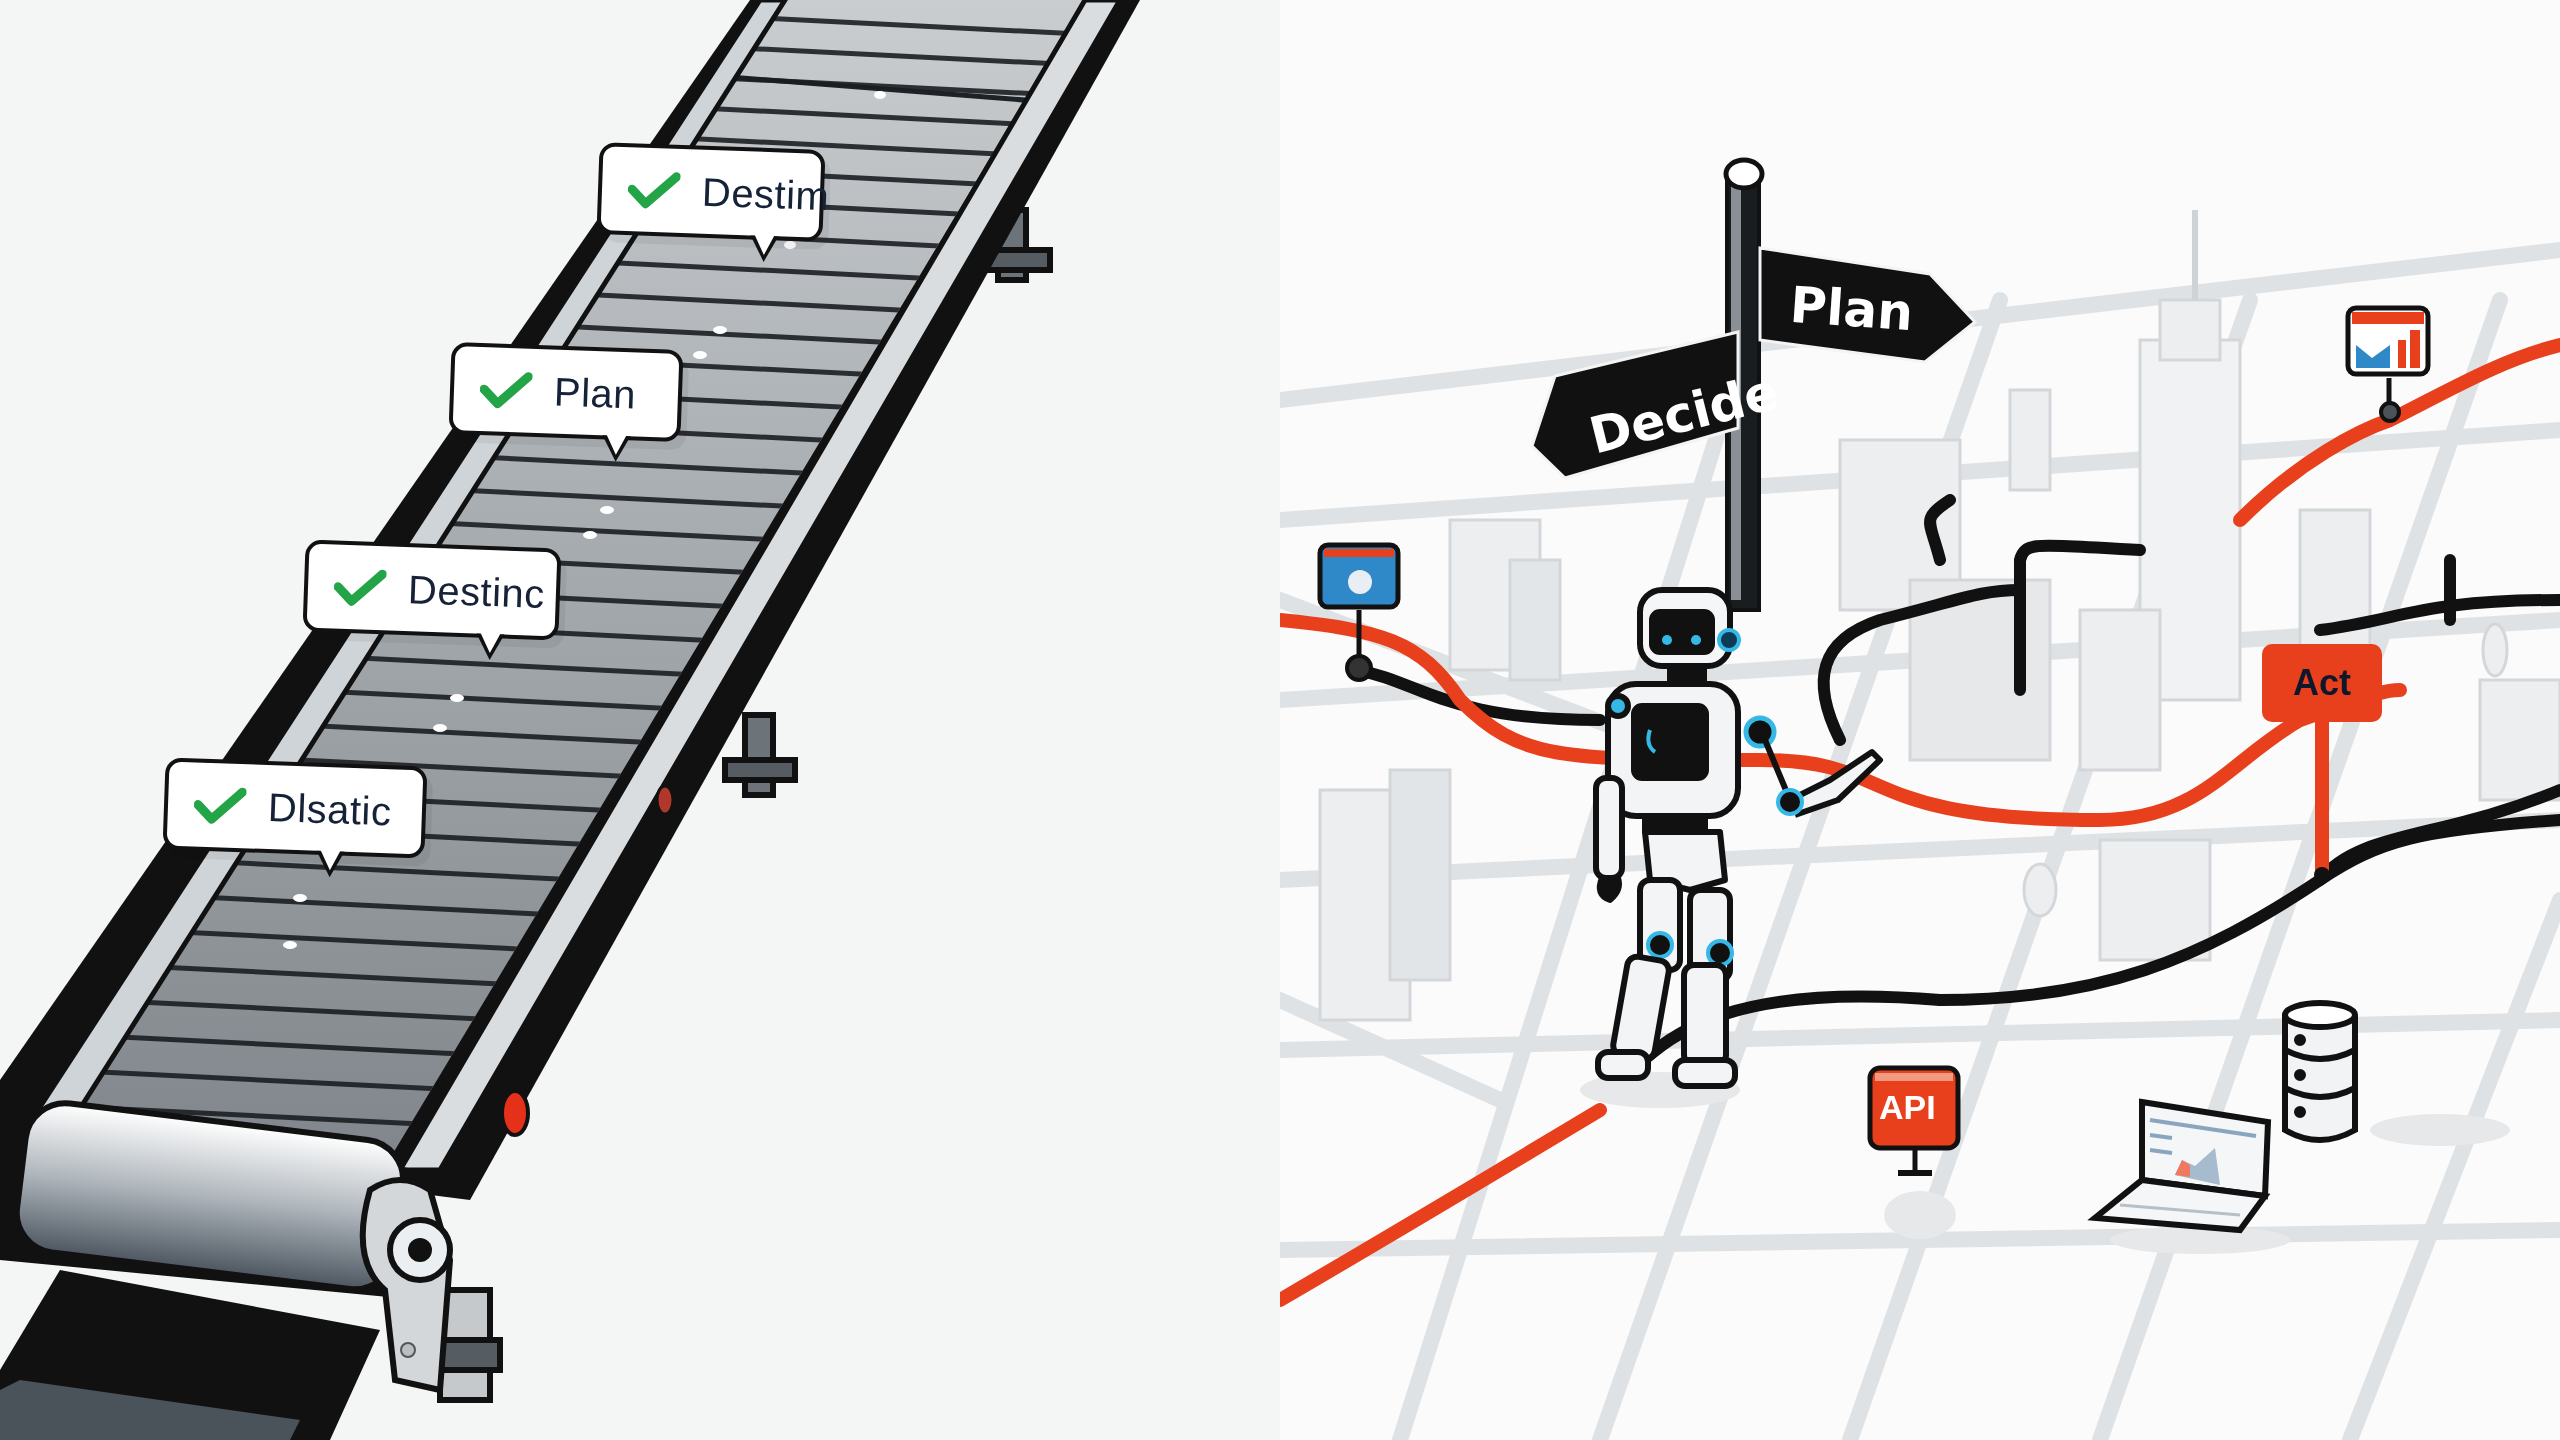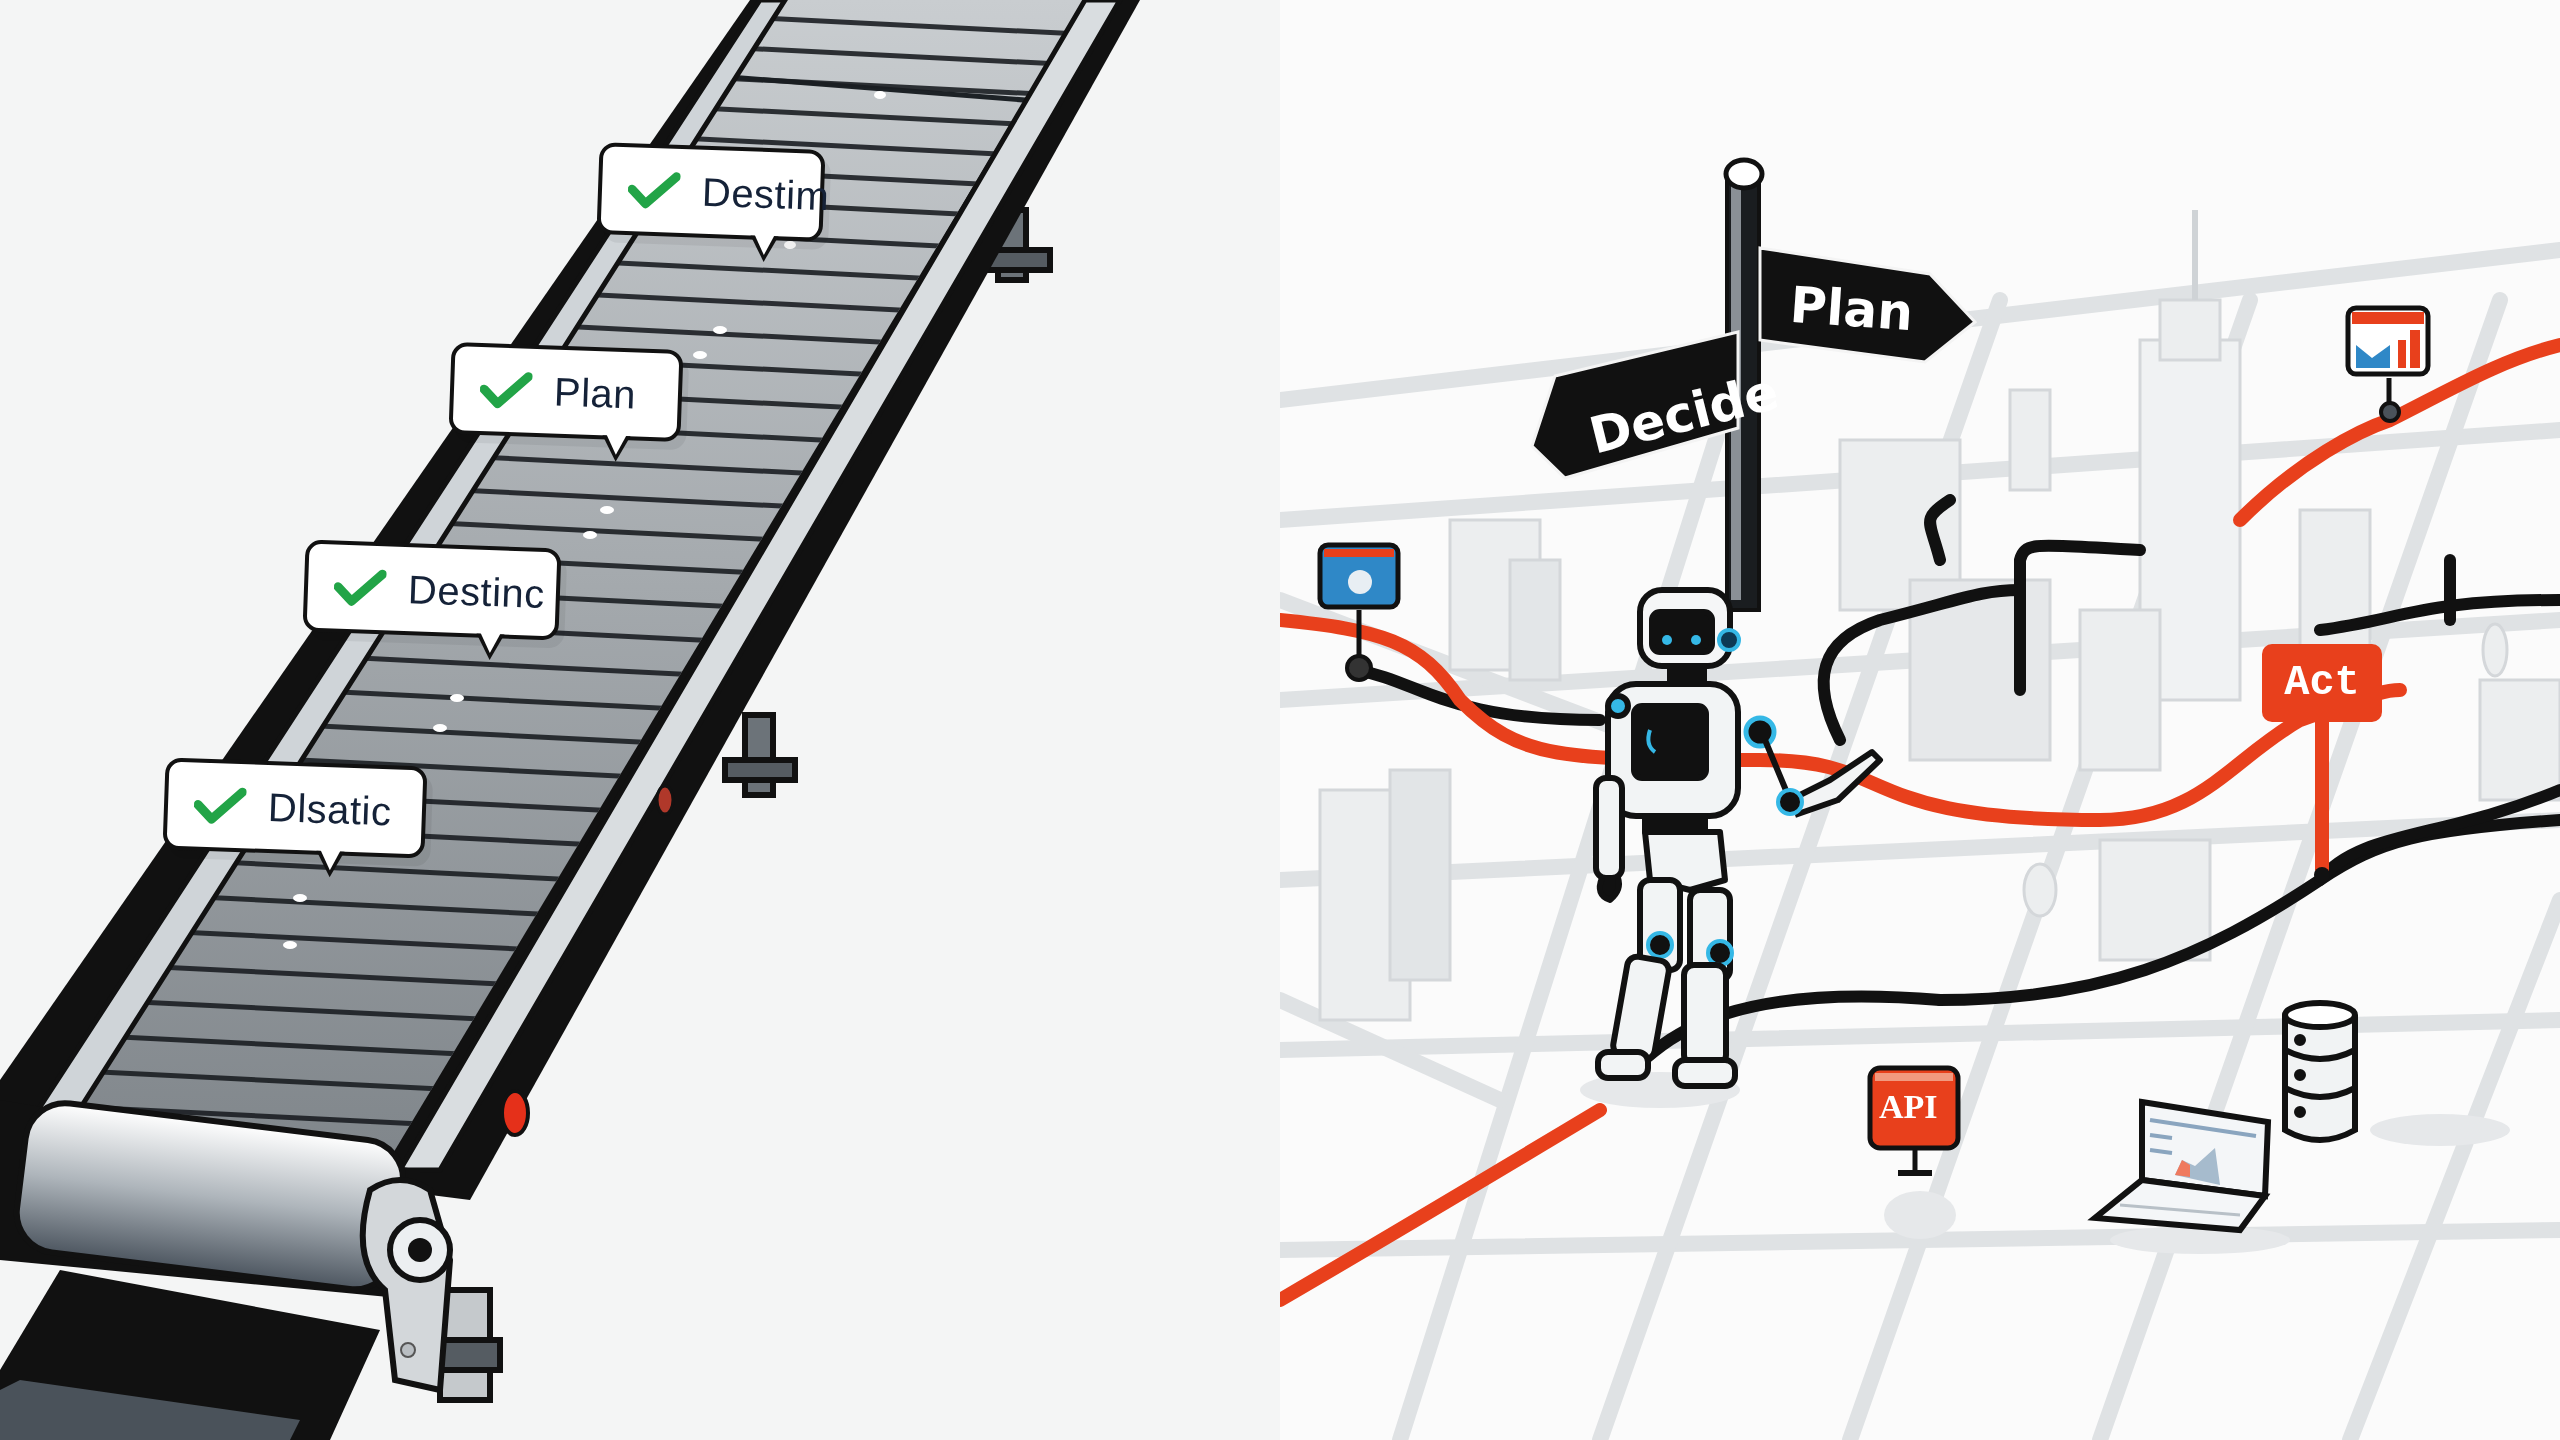--- a/index.html
+++ b/index.html
@@ -12,22 +12,22 @@
   .bubble{position:absolute;background:#fff;border:4px solid #111;border-radius:16px;display:flex;align-items:center;gap:22px;padding:0 26px;height:92px;box-sizing:border-box;transform:rotate(2deg);box-shadow:6px 8px 0 rgba(0,0,0,0.06);}
   .bubble::after{content:"";position:absolute;bottom:-26px;width:0;height:0;border-left:14px solid transparent;border-right:14px solid transparent;border-top:26px solid #111;}
   .bubble::before{content:"";position:absolute;bottom:-19px;width:0;height:0;border-left:10px solid transparent;border-right:10px solid transparent;border-top:20px solid #fff;z-index:2;}
   .b1::after{left:150px}.b1::before{left:154px}
   .b2::after{left:150px}.b2::before{left:154px}
   .b3::after{left:170px}.b3::before{left:174px}
   .b4::after{left:150px}.b4::before{left:154px}
   .check{width:52px;height:40px;flex:0 0 auto;}
   .blabel{font-family:"Liberation Sans",sans-serif;font-size:40px;color:#152238;letter-spacing:0.5px;}
   .sign{position:absolute;color:#fff;font-family:"DejaVu Sans",sans-serif;font-weight:bold;font-size:50px;}
-  .act-sign{position:absolute;left:2262px;top:644px;width:120px;height:78px;background:#e8401c;border-radius:10px;color:#ffffff;font-family:Liberation Mono, monospace;font-weight:bold;font-size:42px;display:flex;align-items:center;justify-content:center;}
-  .api-label{position:absolute;color:#fff;font-family:Liberation Serif, serif;font-weight:bold;font-size:34px;}
+  .act-sign{position:absolute;left:2262px;top:644px;width:120px;height:78px;background:#e8401c;border-radius:10px;color:#0f172a;font-family:Liberation Sans, sans-serif;font-weight:bold;font-size:36px;display:flex;align-items:center;justify-content:center;}
+  .api-label{position:absolute;color:#fff;font-family:Liberation Sans, sans-serif;font-weight:bold;font-size:34px;}
 </style>
 </head>
 <body>
 
 <div class="stage">
 
   <div class="panel panel-left">
     <svg width="1280" height="1440" viewBox="0 0 1280 1440">
       <defs>
         <linearGradient id="slat" x1="0" y1="0" x2="0" y2="1">

